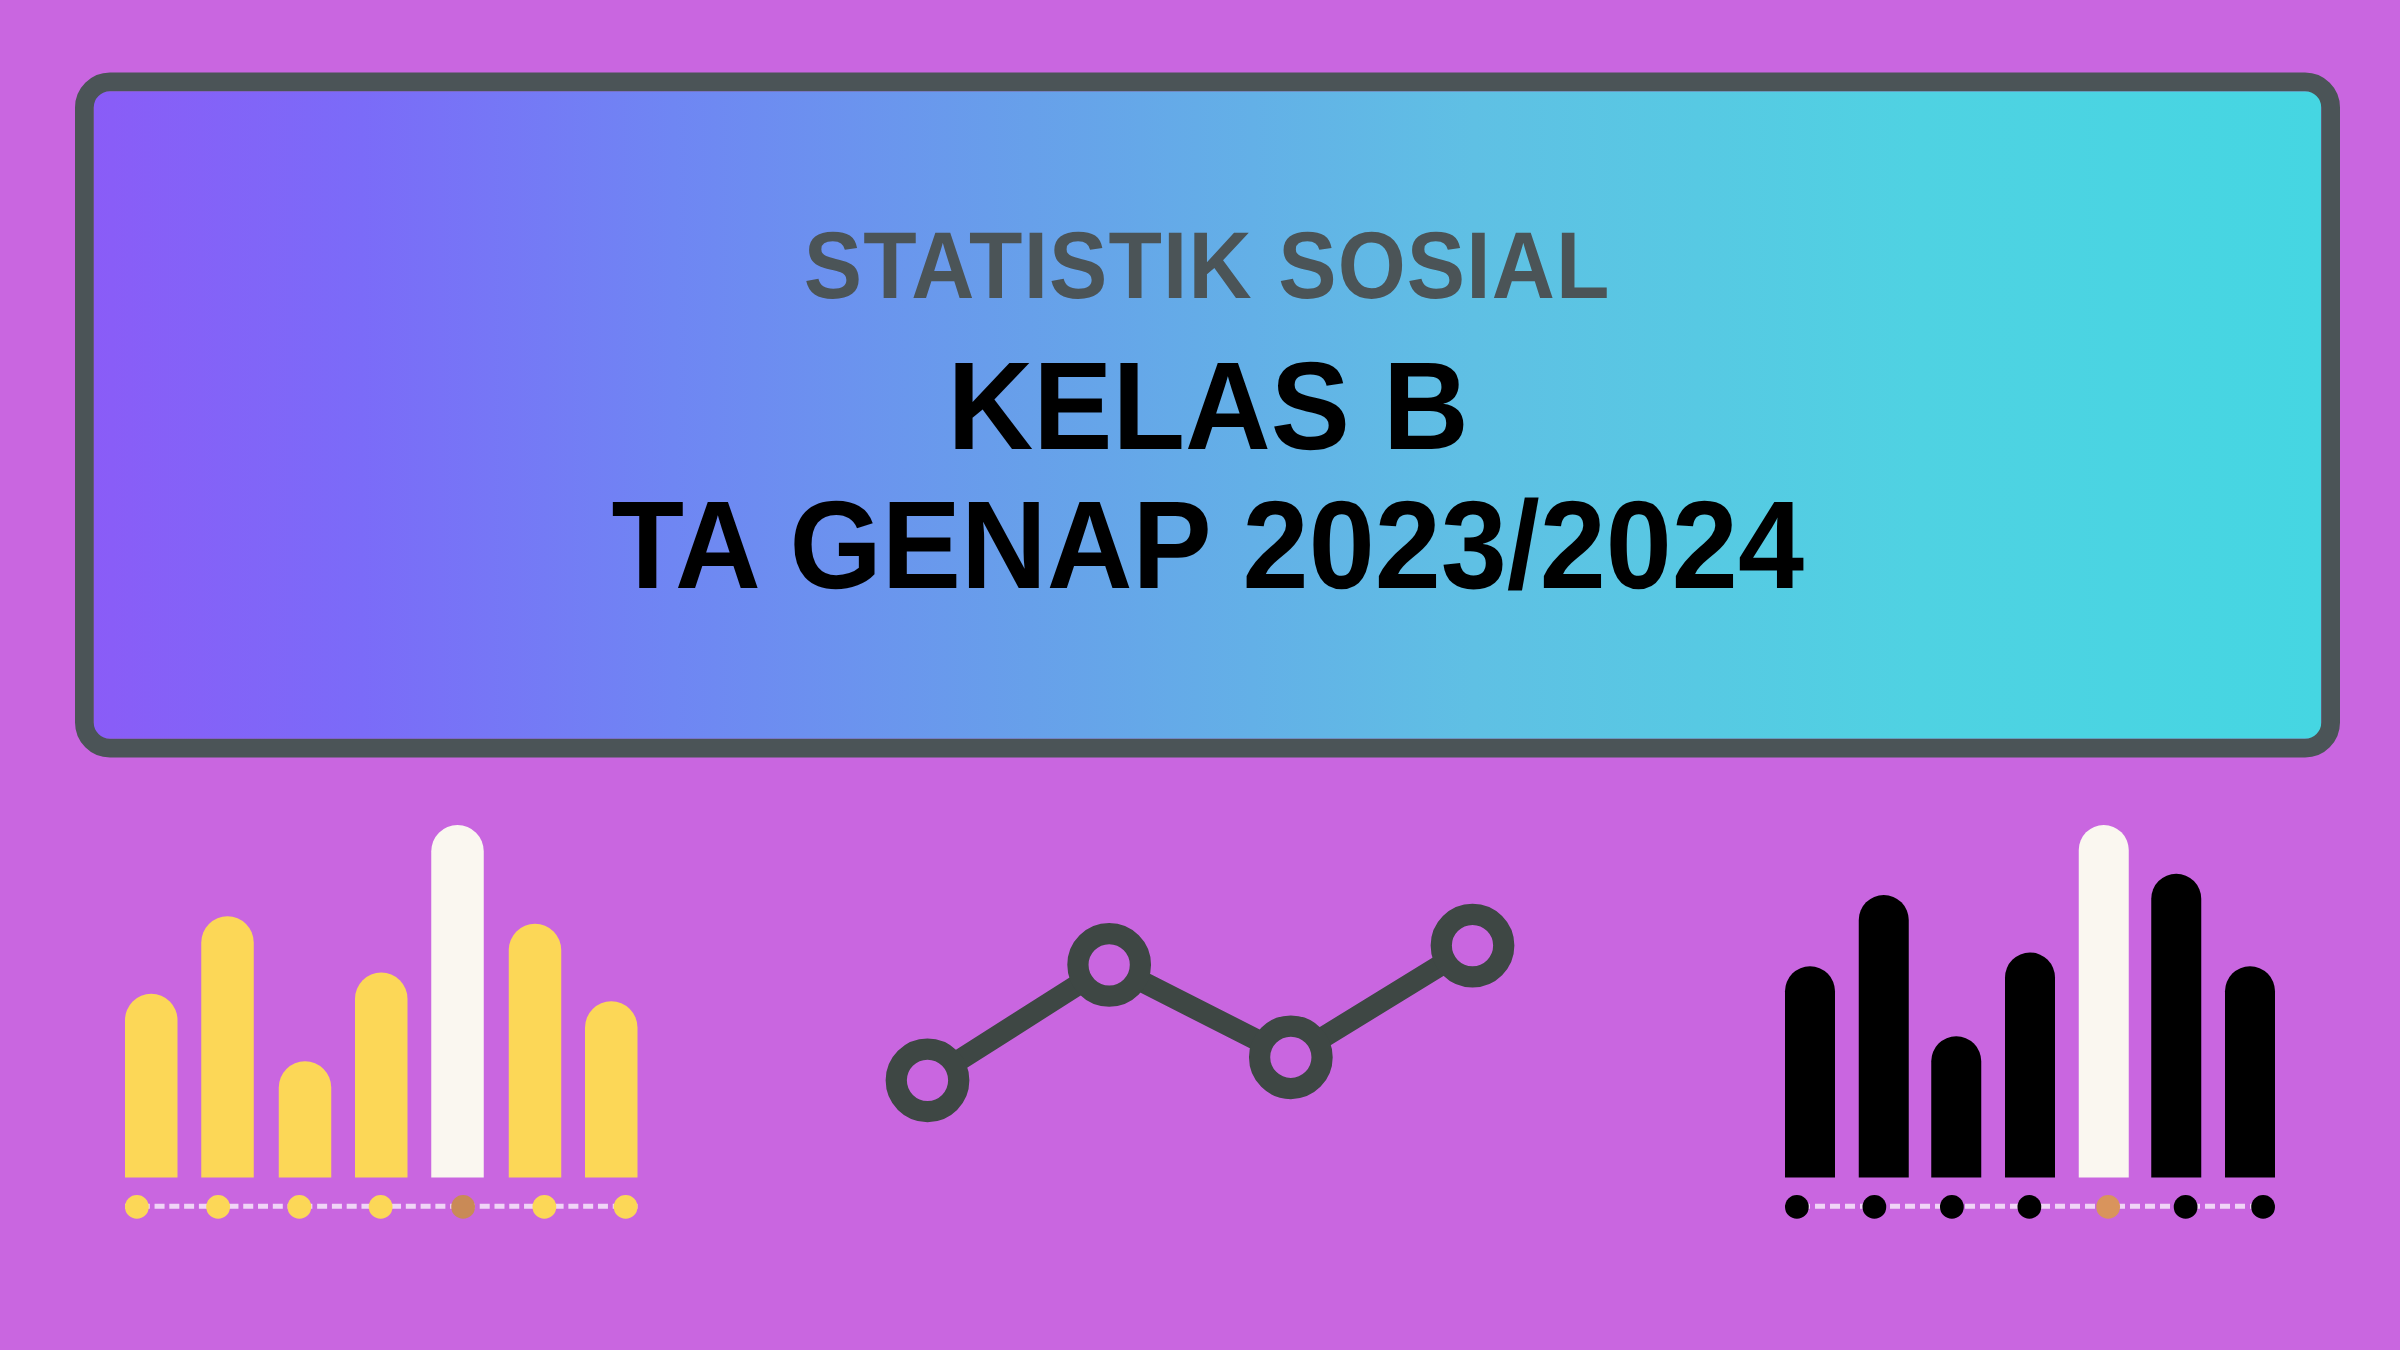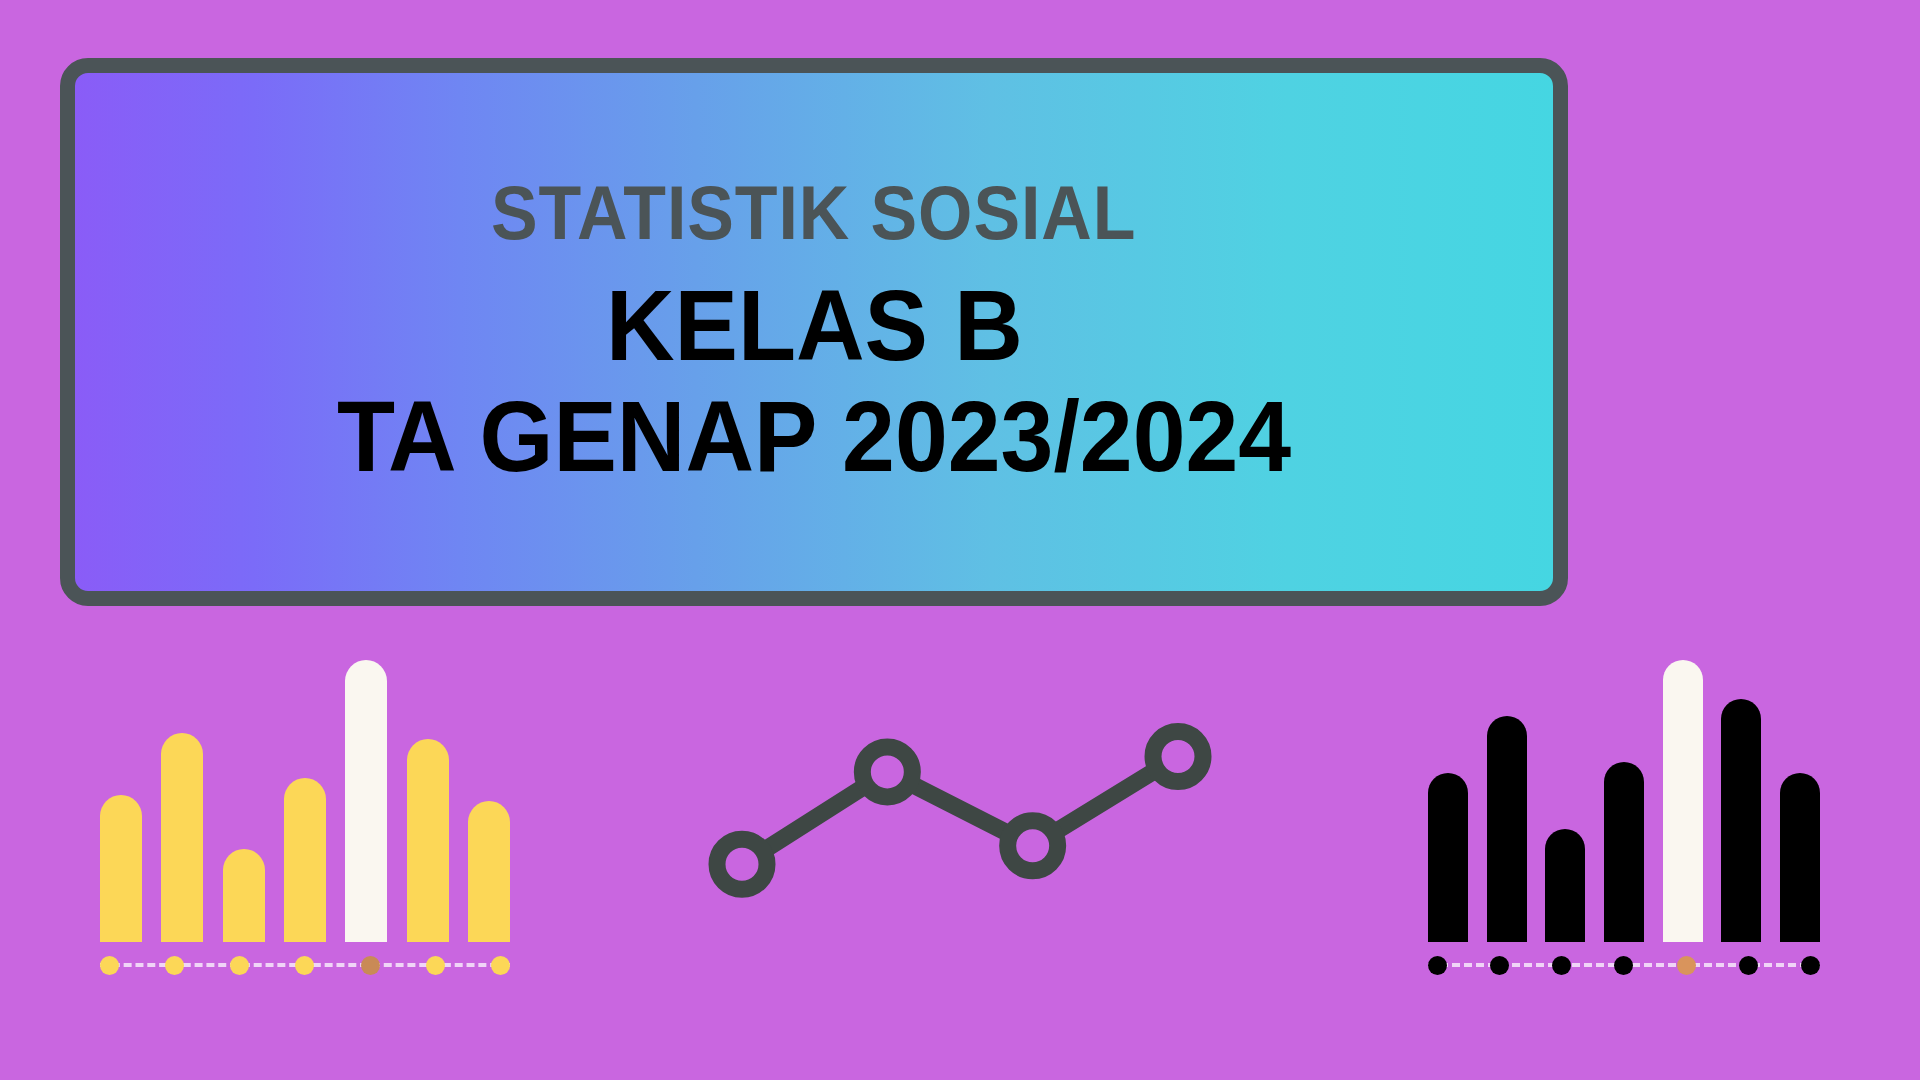--- a/index.html
+++ b/index.html
@@ -12,21 +12,21 @@
   body {
     background:#c966e0;
     font-family:"Liberation Sans", sans-serif;
     position:relative;
   }
 
   
   #hero-card {
     position:absolute;
     left:60px; top:58px;
-    width:1508px; height:548px;
+    width:1812px; height:548px;
     border:15px solid #4b5457;
     border-radius:28px;
     background:linear-gradient(90deg,
       #8a5cf7 0%,
       #7b6bf8 12%,
       #6f86f3 26%,
       #67a0ea 42%,
       #5fc0e4 62%,
       #4fd2e2 82%,
       #45d6e2 100%);

